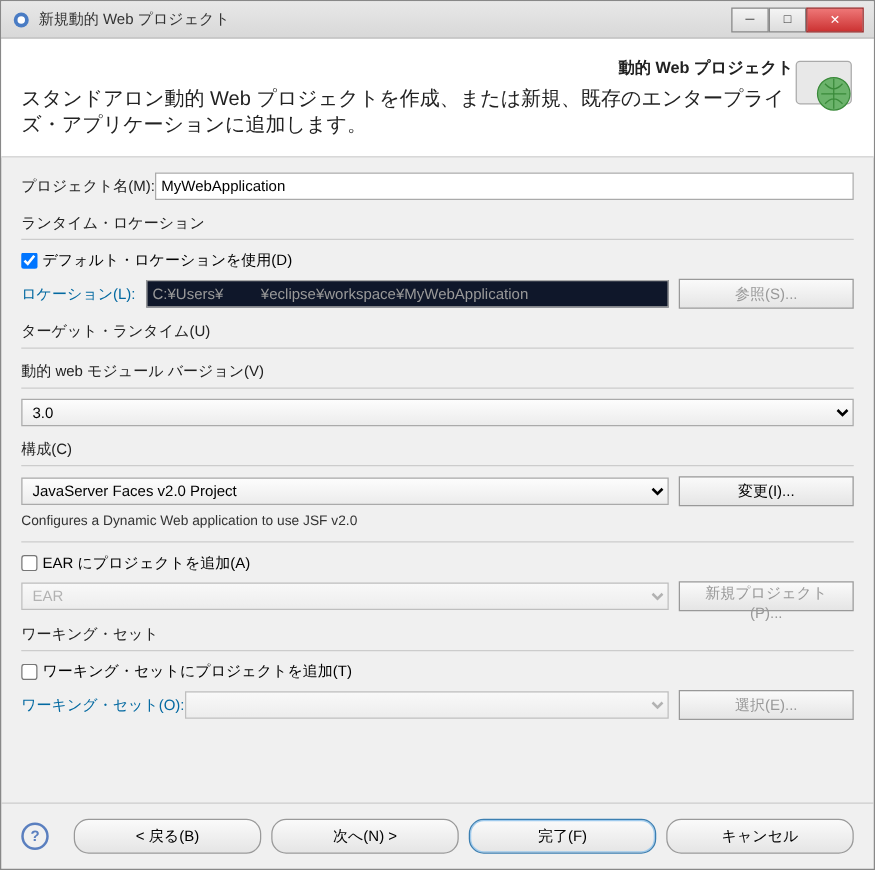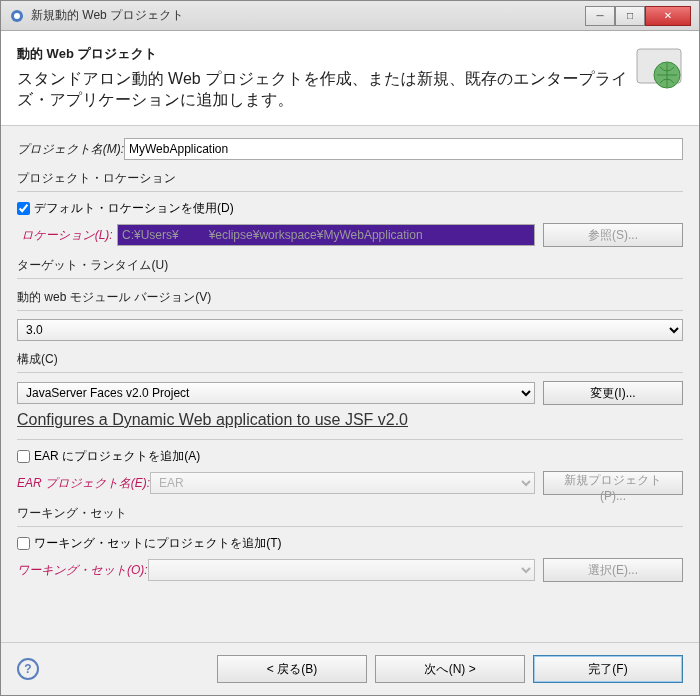--- a/index.html
+++ b/index.html
@@ -6,43 +6,43 @@
 body { font-family: "MS Gothic","Meiryo","Tahoma",sans-serif; font-size: 12px; background: #fff; }
 .window { width: 700px; height: 696px; border: 1px solid #888; background: #f0f0f0; display: flex; flex-direction: column; }
 .titlebar { height: 30px; background: linear-gradient(#e8e8e8,#d8d8d8); border-bottom: 1px solid #aaa; display: flex; align-items: center; padding: 0 8px; }
 .titlebar .icon { width: 16px; height: 16px; margin-right: 6px; display: inline-block; }
 .titlebar .title { flex: 1; color: #333; }
 .winbtns { display: flex; gap: 0; }
 .winbtn { width: 30px; height: 20px; border: 1px solid #888; background: linear-gradient(#f4f4f4,#ddd); display: flex; align-items: center; justify-content: center; font-size: 10px; color: #333; }
 .winbtn.close { background: linear-gradient(#e77,#c33); color: #fff; width: 46px; border-color: #922; }
 .banner { background: #fff; padding: 14px 16px; border-bottom: 1px solid #ccc; display: flex; align-items: flex-start; }
 .banner-text { flex: 1; }
-.banner h2 { font-size: 13px; font-weight: bold; margin-bottom: 6px; color: #222; }
+.banner h2 { font-size: 13px; font-weight: bold; margin-bottom: 6px; color: #222; text-align: right; }
 .banner p { font-size: 16px; color: #222; }
 .banner-icon { width: 48px; height: 48px; }
 .content { flex: 1; padding: 12px 16px; overflow: auto; }
 .row { display: flex; align-items: center; margin-bottom: 6px; }
-.row label.lbl { min-width: 100px; color: #222; font-style: italic; }
-.row label.lbl.disabled { color: #be185d; text-align: center; }
+.row label.lbl { min-width: 100px; color: #222; }
+.row label.lbl.disabled { color: #0369a1; }
 input[type=text], select { height: 22px; border: 1px solid #aaa; padding: 2px 4px; font-size: 12px; background: #fff; }
 input[type=text].full { flex: 1; }
-input[type=text]:disabled { background: #4c1d95; color: #999; }
+input[type=text]:disabled { background: #0f172a; color: #999; }
 select { flex: 1; background: linear-gradient(#fdfdfd,#ececec); }
 select:disabled { color: #999; }
 .group-label { font-size: 12px; color: #222; margin: 10px 0 4px; }
 .sep { height: 1px; background: #ccc; margin: 2px 0 8px; }
 .chk { display: flex; align-items: center; margin-bottom: 6px; }
 .chk input { margin-right: 4px; }
 .btn { height: 24px; padding: 0 12px; border: 1px solid #999; background: linear-gradient(#fafafa,#e5e5e5); font-size: 12px; cursor: pointer; }
 .btn:disabled { color: #999; }
 .side-btn { width: 140px; margin-left: 8px; }
-.desc { font-size: 16px; color: #333; margin: 6px 0 10px; text-decoration: underline; }
+.desc { font-size: 11px; color: #333; margin: 6px 0 10px; }
 .footer { border-top: 1px solid #ccc; padding: 12px 16px; display: flex; align-items: center; gap: 8px; }
 .help { width: 22px; height: 22px; border: 2px solid #5a7fbf; border-radius: 50%; color: #5a7fbf; font-weight: bold; display: flex; align-items: center; justify-content: center; margin-right: auto; cursor: pointer; }
-.footer .btn { width: 150px; height: 28px; }
+.footer .btn { width: 150px; height: 28px; border-radius: 12px; }
 .footer .btn.default { border: 1px solid #3c7fb1; box-shadow: 0 0 0 1px #9ecaed inset; text-align: center; }
 </style>
 </head>
 <body>
 
 <div class="window">
 
   <div class="titlebar">
     <span class="icon">
       <svg viewBox="0 0 16 16">
@@ -72,21 +72,21 @@
     </div>
   </div>
 
   <div class="content">
 
     <div class="row">
       <label class="lbl">プロジェクト名(M):</label>
       <input type="text" class="full" value="MyWebApplication" style="">
     </div>
 
-    <div class="group-label">プロジェクト・ロケーション</div>
+    <div class="group-label">ランタイム・ロケーション</div>
     <div class="sep"></div>
     <div class="chk">
       <input type="checkbox" checked="" style="">
       <label>デフォルト・ロケーションを使用(D)</label>
     </div>
     <div class="row">
       <label class="lbl disabled">ロケーション(L):</label>
       <input type="text" class="full" disabled="" value="C:¥Users¥         ¥eclipse¥workspace¥MyWebApplication" style="">
       <button class="btn side-btn" disabled="">参照(S)...</button>
     </div>
@@ -107,21 +107,20 @@
       <button class="btn side-btn">変更(I)...</button>
     </div>
     <div class="desc">Configures a Dynamic Web application to use JSF v2.0</div>
 
     <div class="sep"></div>
     <div class="chk">
       <input type="checkbox" style="">
       <label>EAR にプロジェクトを追加(A)</label>
     </div>
     <div class="row">
-      <label class="lbl disabled" style="min-width:130px">EAR プロジェクト名(E):</label>
       <select disabled=""><option>EAR</option></select>
       <button class="btn side-btn" disabled="">新規プロジェクト(P)...</button>
     </div>
 
     <div class="group-label">ワーキング・セット</div>
     <div class="sep"></div>
     <div class="chk">
       <input type="checkbox" style="">
       <label>ワーキング・セットにプロジェクトを追加(T)</label>
     </div>
@@ -131,15 +130,16 @@
       <button class="btn side-btn" disabled="">選択(E)...</button>
     </div>
 
   </div>
 
   <div class="footer">
     <div class="help">?</div>
     <button class="btn">&lt; 戻る(B)</button>
     <button class="btn">次へ(N) &gt;</button>
     <button class="btn default">完了(F)</button>
+    <button class="btn">キャンセル</button>
   </div>
 
 </div>
 
 </body></html>

